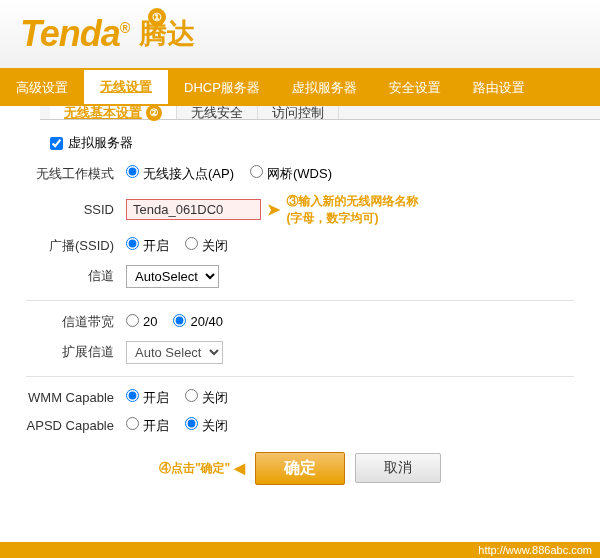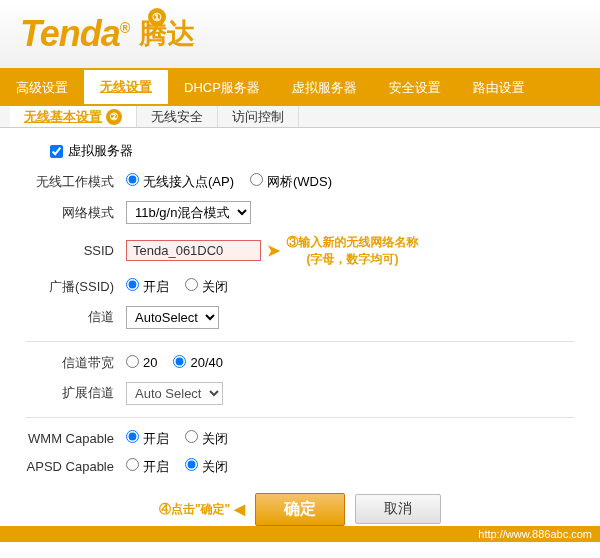--- a/index.html
+++ b/index.html
@@ -78,23 +78,24 @@
       border-bottom: 2px solid #e8a000;
       font-weight: bold;
       text-decoration: underline;
     }
 
     
     .sub-nav {
       background: #f5f5f5;
       border-bottom: 1px solid #ccc;
       display: flex;
-      height: 22px;
+      height: 14px;
       align-items: stretch;
       padding-left: 10px;
+      margin-left: 40px;
     }
     .sub-nav a {
       color: #333;
       text-decoration: none;
       padding: 0 14px;
       display: flex;
       align-items: center;
       font-size: 13px;
       cursor: pointer;
       border-right: 1px solid #ddd;
@@ -198,21 +199,20 @@
     .arrow-right {
       color: #e8a000;
       font-size: 16px;
       font-weight: bold;
     }
     .annotation-text {
       color: #e8a000;
       font-size: 12px;
       font-weight: bold;
       line-height: 1.4;
-      text-align: center;
     }
 
     
     .divider-row td {
       padding: 4px 0;
     }
     .divider-line {
       border: none;
       border-top: 1px solid #e0e0e0;
       margin: 2px 0;
@@ -252,21 +252,21 @@
       margin-top: 12px;
     }
     .btn-annotation-wrap {
       display: flex;
       align-items: center;
     }
 
     
     .footer {
       position: absolute;
-      bottom: 16px;
+      bottom: 0;
       left: 0;
       right: 0;
       background: #e8a000;
       color: white;
       text-align: right;
       padding: 2px 8px;
       font-size: 11px;
     }
 
     
@@ -322,31 +322,20 @@
             <span>无线接入点(AP)</span>
           </label>
           <label>
             <input type="radio" name="workmode" value="wds" style="">
             <span>网桥(WDS)</span>
           </label>
         </div>
       </td>
     </tr>
 
-    <tr>
-      <td class="label-cell">网络模式</td>
-      <td class="value-cell">
-        <select class="select-dropdown">
-          <option>11b/g/n混合模式</option>
-          <option>11b模式</option>
-          <option>11g模式</option>
-          <option>11n模式</option>
-        </select>
-      </td>
-    </tr>
 
     <tr>
       <td class="label-cell">SSID</td>
       <td class="value-cell">
         <div class="annotation">
           <input type="text" class="ssid-input" value="Tenda_061DC0" style="">
           <span class="arrow-right">➤</span>
           <span class="annotation-text">③输入新的无线网络名称<br>(字母，数字均可)</span>
         </div>
       </td>

